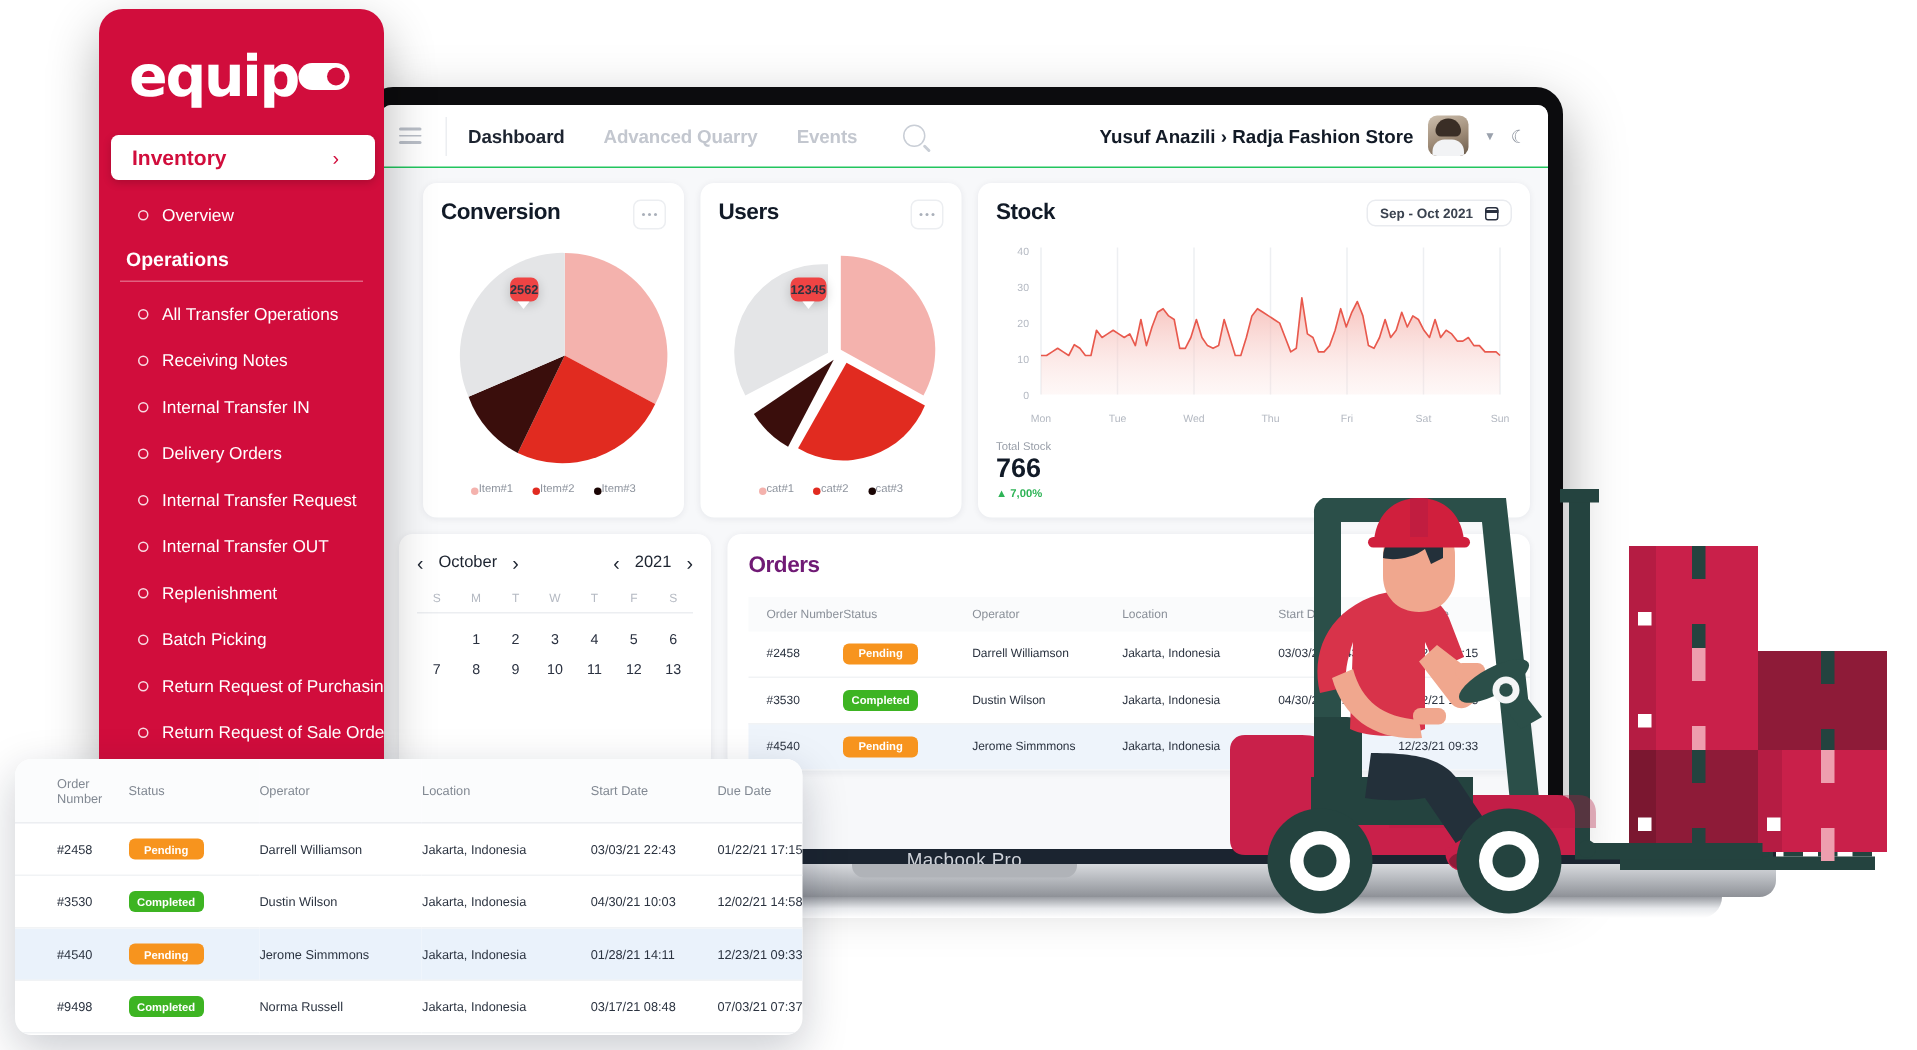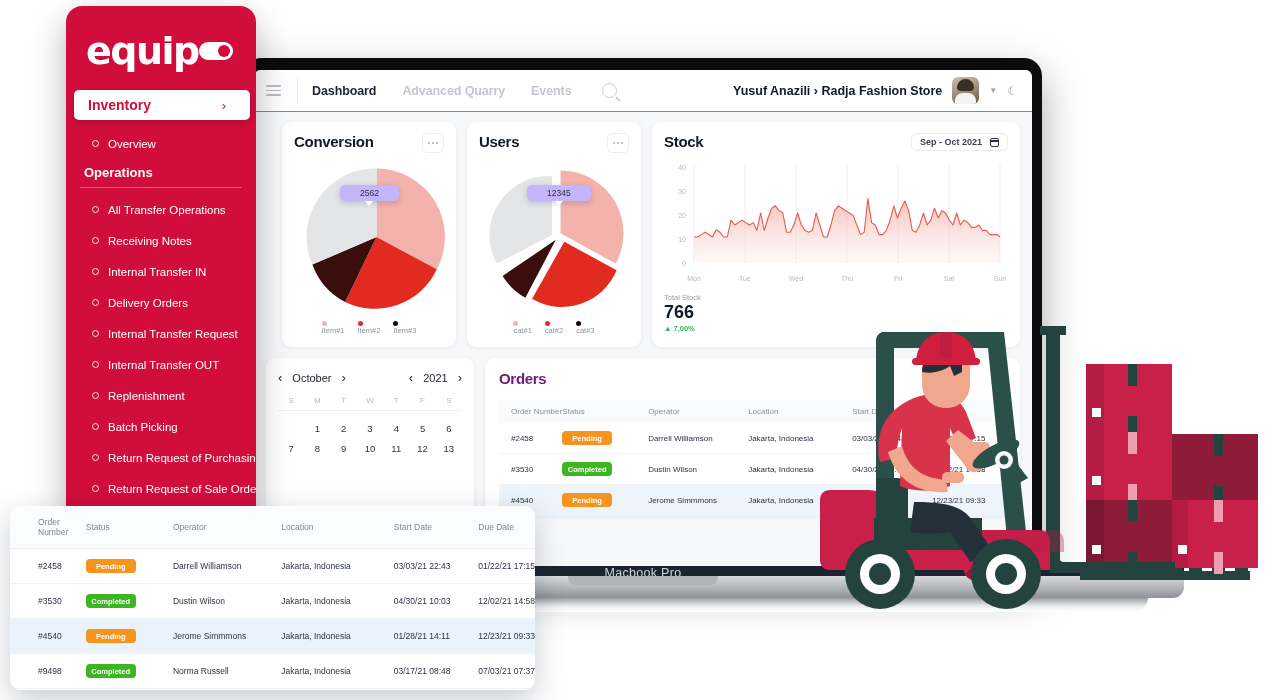--- a/index.html
+++ b/index.html
@@ -145,26 +145,26 @@
   .card-title { font-size: 15px; font-weight: 700; color: #111a27; letter-spacing: -.3px; }
   .dots-btn {
     width: 22px; height: 20px; border: 1px solid #eceef1; border-radius: 5px;
     display: flex; align-items: center; justify-content: center; gap: 2px;
   }
   .dots-btn i { width: 2px; height: 2px; border-radius: 50%; background: #aab0ba; display: block; }
 
   .pie-card { width: 179px; }
   .pie-wrap { position: relative; height: 158px; margin-top: 6px; }
   .legend { display: flex; justify-content: center; gap: 13px; margin-top: 4px; }
-  .legend span { display: flex; align-items: flex-start; gap: 0; font-size: 7.5px; color: #8d939d; flex-direction: column; }
+  .legend span { display: flex; align-items: flex-end; gap: 0; font-size: 7.5px; color: #8d939d; }
   .legend i { width: 5px; height: 5px; border-radius: 50%; display: inline-block; }
   .tip {
-    position: absolute; background: #c4b5fd; border-radius: 5px;
-    box-shadow: 0 2px 7px rgba(0,0,0,.18); padding: 3px 20px;
-    font-size: 8.5px; color: #2b3340; font-weight: 400;
+    position: absolute; background: #ef4444; border-radius: 5px;
+    box-shadow: 0 2px 7px rgba(0,0,0,.18); padding: 3px 0;
+    font-size: 8.5px; color: #2b3340; font-weight: 700;
   }
   .tip::after {
     content: ""; position: absolute; left: 50%; margin-left: -4px; bottom: -5px;
     border-left: 4px solid transparent; border-right: 4px solid transparent;
     border-top: 5px solid #fff;
   }
 
   .stock-card { flex: 1; }
   .date-pill {
     display: flex; align-items: center; gap: 8px;

